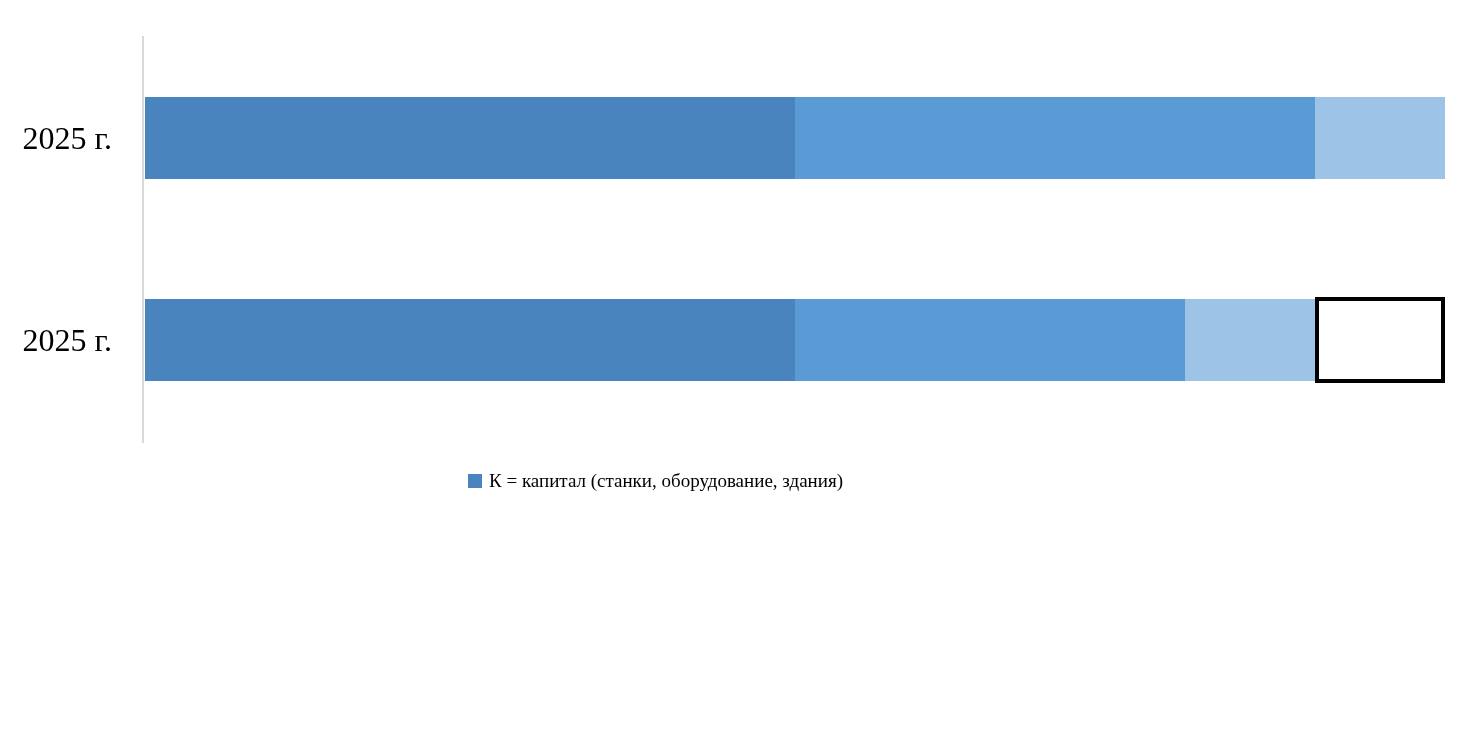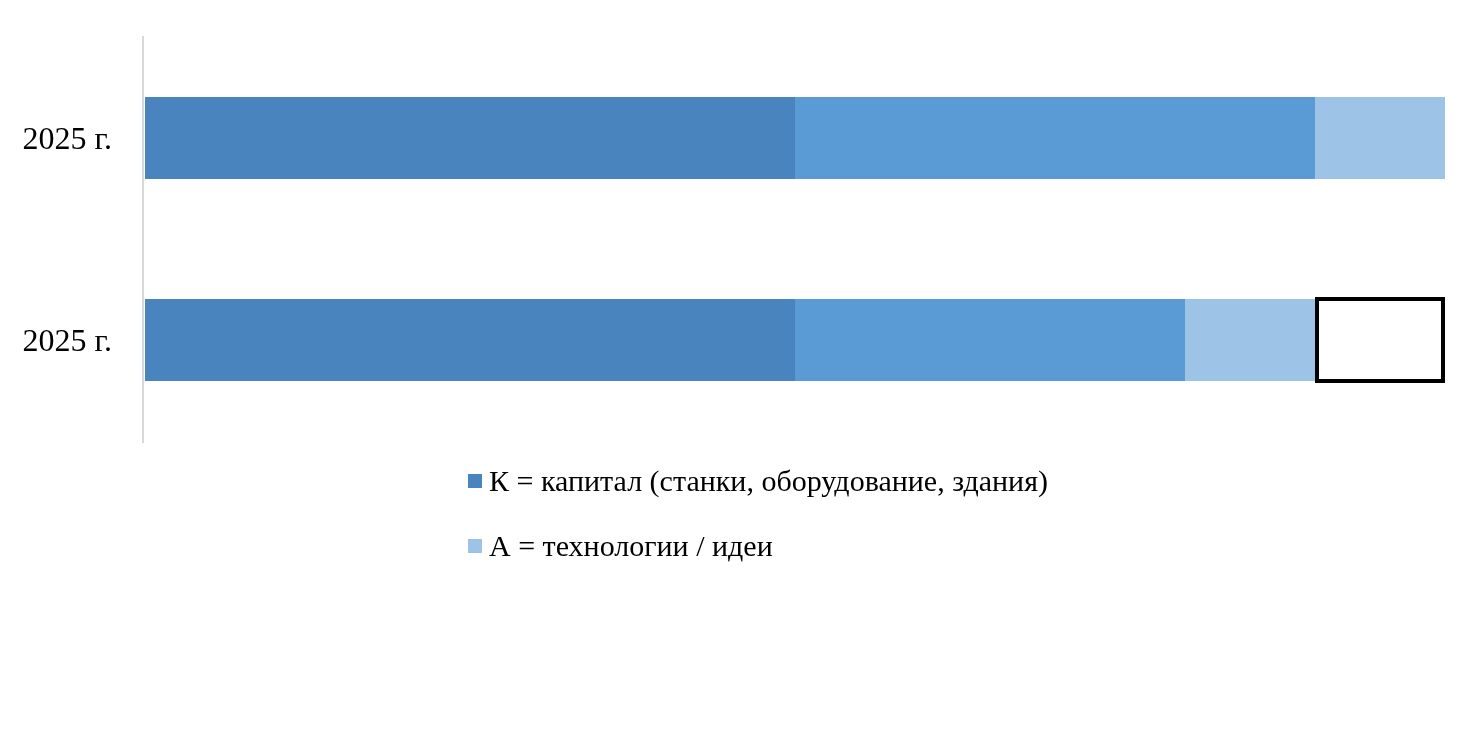--- a/index.html
+++ b/index.html
@@ -60,22 +60,23 @@
   .legend {
     position: absolute;
     left: 468px;
     top: 464px;
   }
   .legend-item {
     display: flex;
     align-items: center;
     height: 34px;
     margin-bottom: 31px;
-    font-size: 30px;
+    font-size: 19px;
     white-space: nowrap;
+    justify-content: space-between;
   }
   .swatch {
     width: 14px;
     height: 14px;
     margin-right: 7px;
     flex: none;
   }
   .swatch.outlined {
     width: 16px;
     height: 16px;
@@ -101,20 +102,16 @@
         <div class="seg" style="width: 30%; background: rgb(91, 155, 213);"></div>
         <div class="seg" style="width: 10%; background: rgb(157, 195, 230);"></div>
         <div class="seg outlined" style="width: 10%;"></div>
       </div>
     </div>
   <div class="legend" id="legend">
       <div class="legend-item">
         <span class="swatch" style="background: rgb(74, 132, 190);"></span>
         <span>К = капитал (станки, оборудование, здания)</span>
       </div>
-      <div class="legend-item">
-        <span class="swatch" style="background: rgb(157, 195, 230);"></span>
-        <span>А = технологии / идеи</span>
-      </div>
     </div>
 <div class="cat-label c0">2025 г.</div>
     <div class="cat-label c1">2025 г.</div>
   </div>
 
 </body></html>

